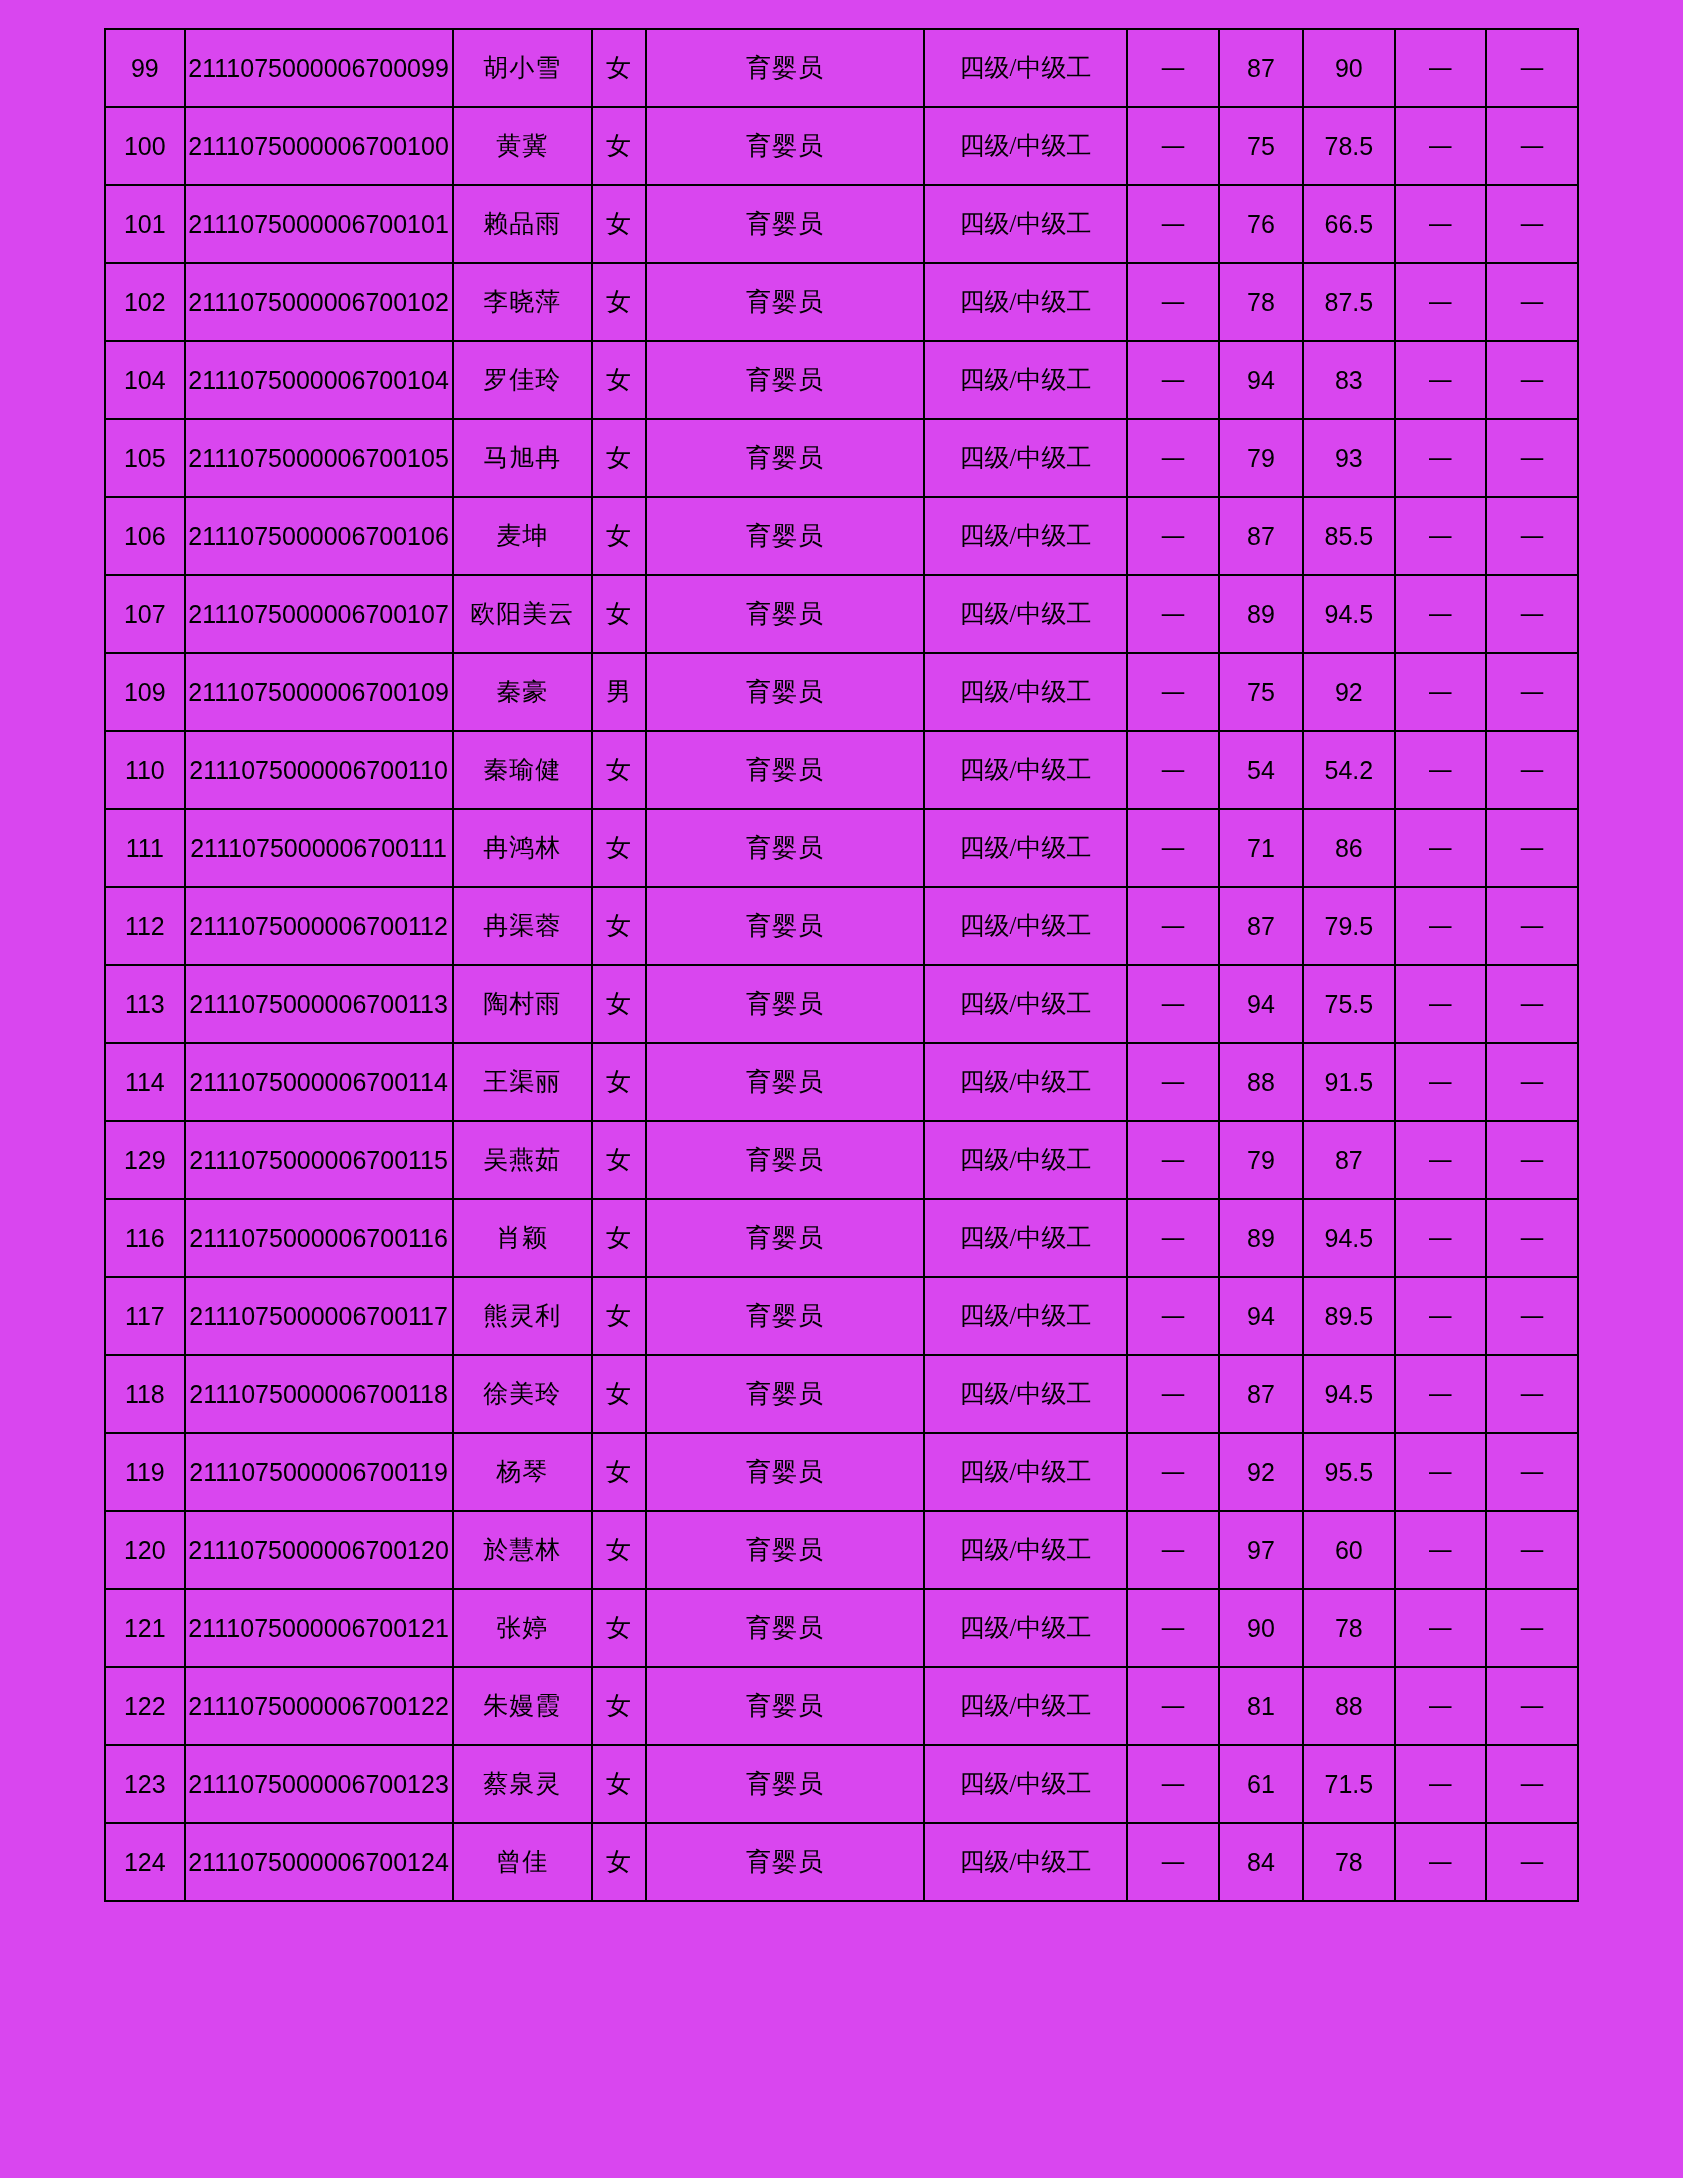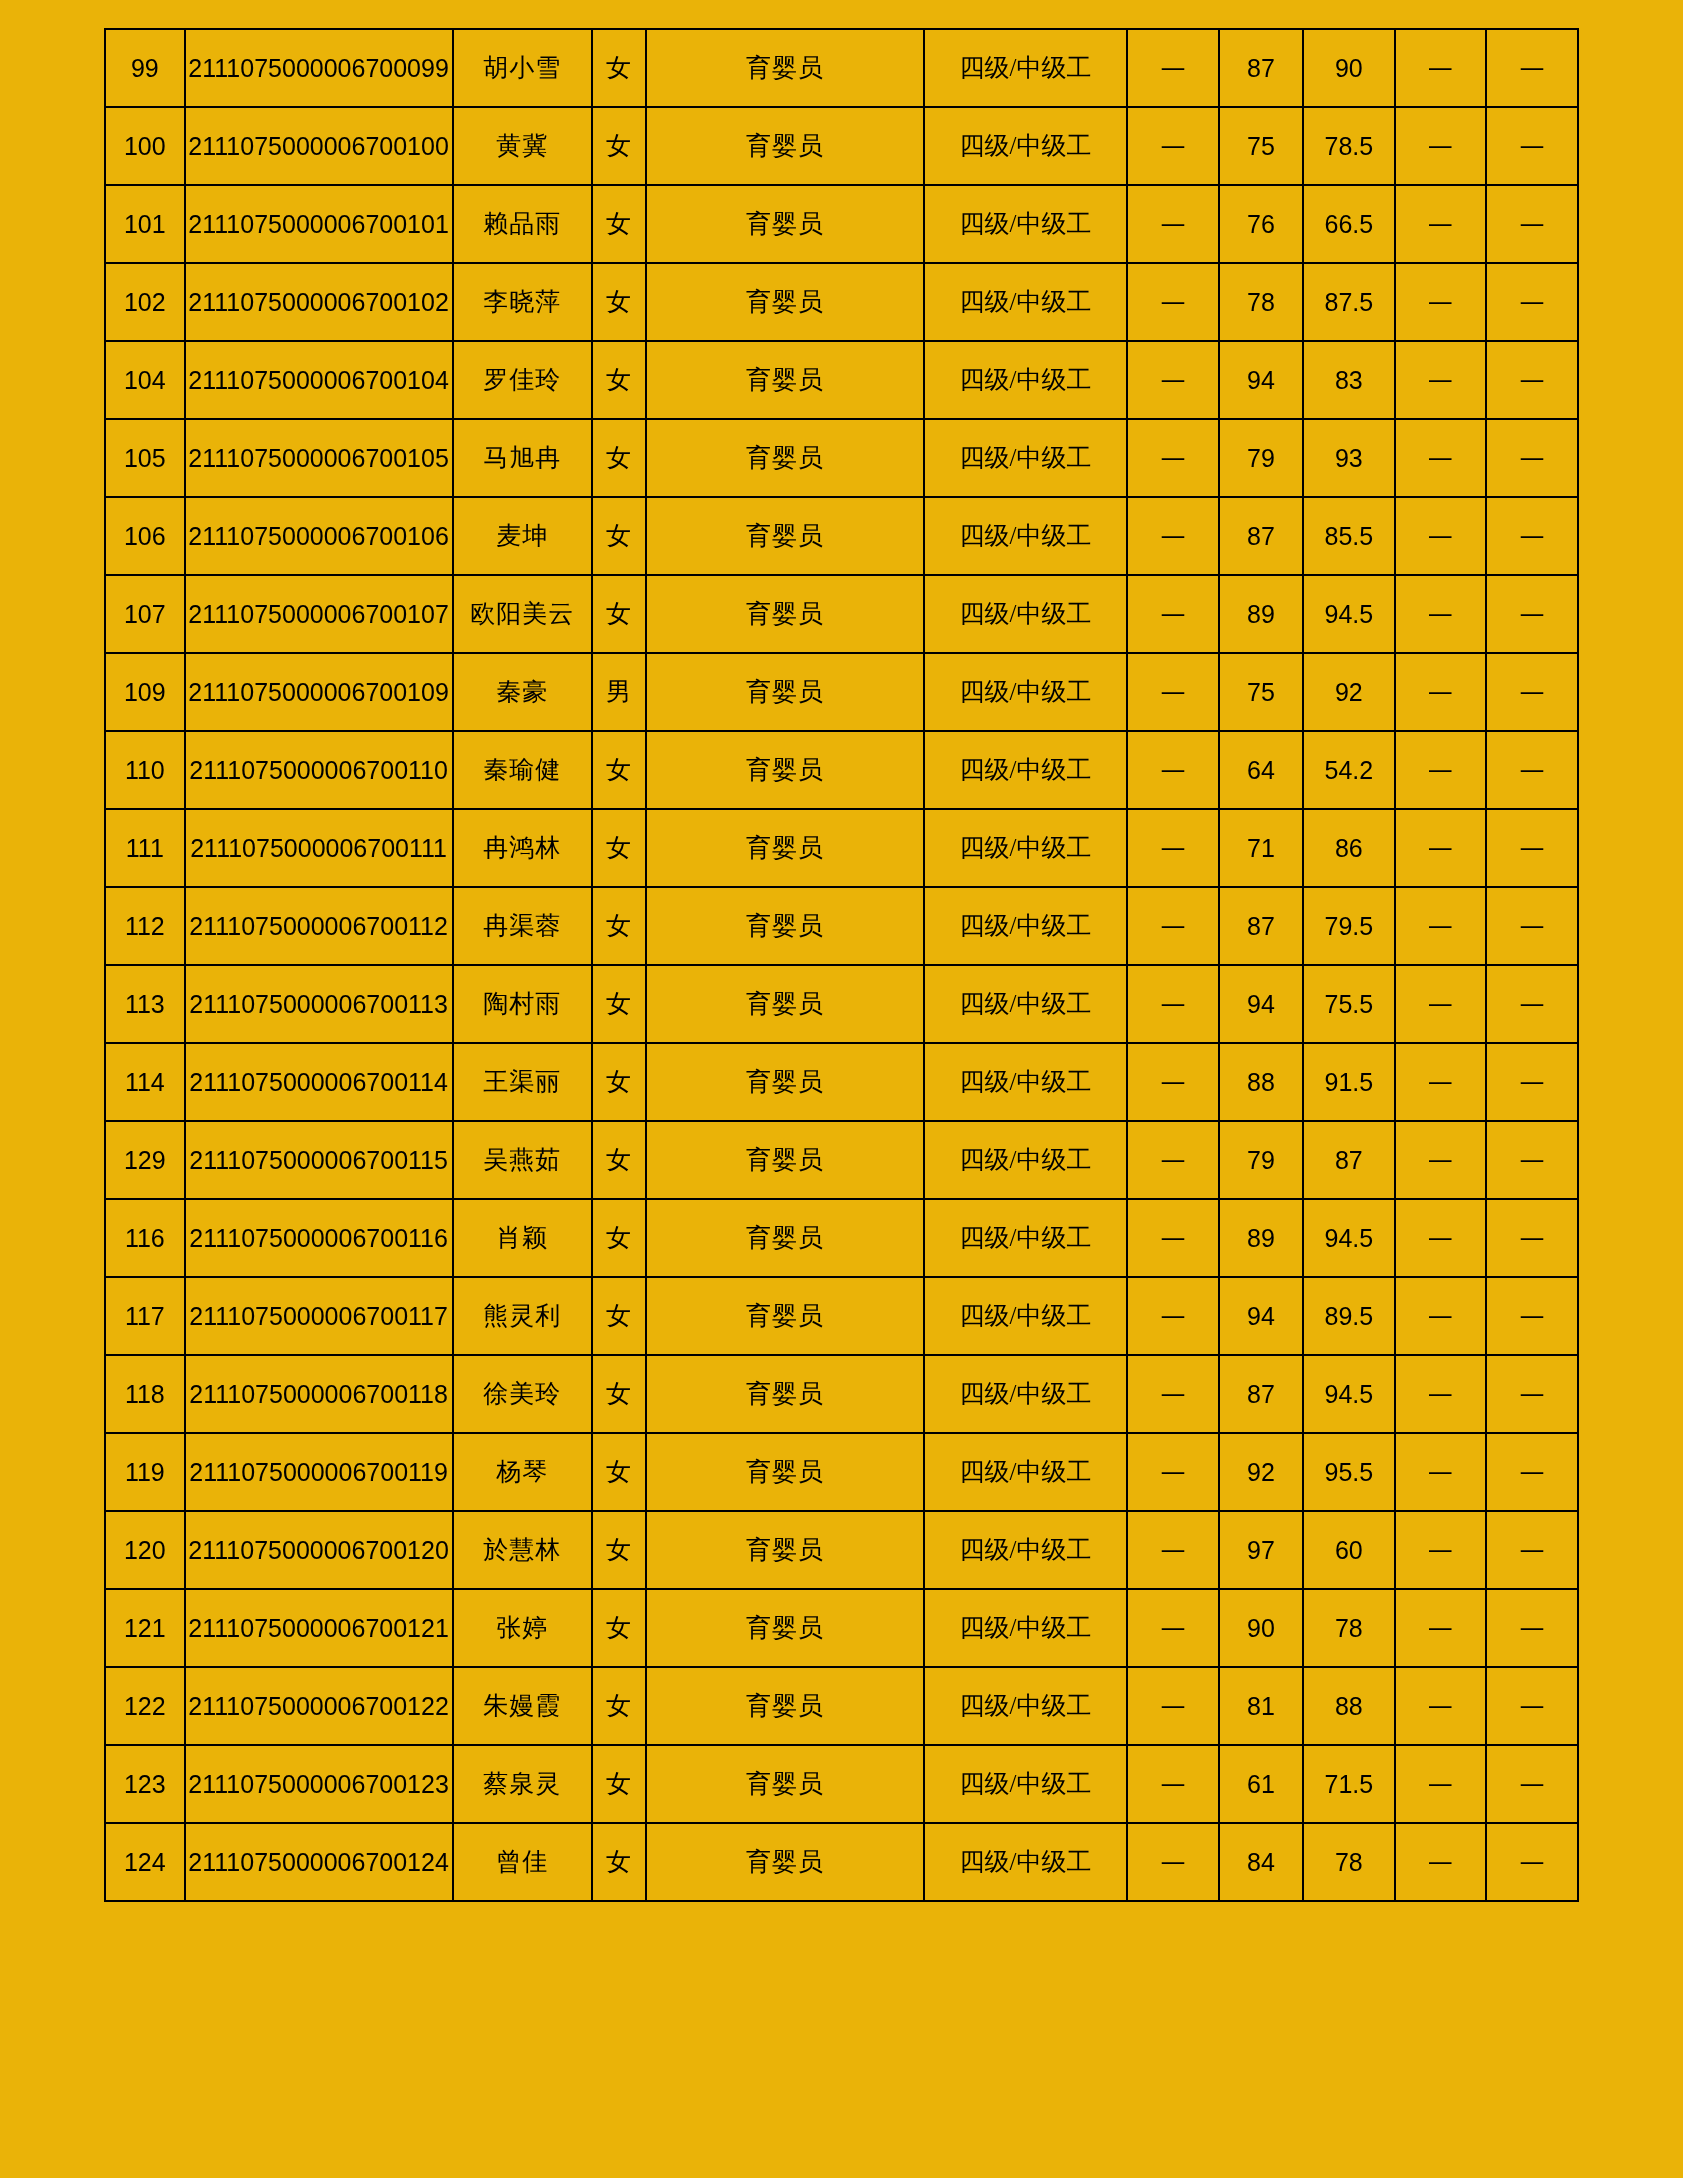--- a/index.html
+++ b/index.html
@@ -12,21 +12,21 @@
     height: 2178px;
     font-family: "Liberation Sans", "DejaVu Sans", sans-serif;
     color: #000000;
     overflow: hidden;
   }
 
   .page {
     position: relative;
     width: 1683px;
     height: 2178px;
-    background: #eab308;
+    background: #d946ef;
     box-sizing: border-box;
     padding: 28px 104px 0 104px;
   }
 
   table.roster {
     border-collapse: collapse;
     table-layout: fixed;
     width: 1475px;
     margin: 0;
   }
@@ -214,21 +214,21 @@
           <td class="dash">—</td>
         </tr>
         <tr>
           <td class="num">110</td>
           <td class="num">2111075000006700110</td>
           <td class="cn">秦瑜健</td>
           <td class="cn">女</td>
           <td class="cn">育婴员</td>
           <td class="cn-level">四级/中级工</td>
           <td class="dash">—</td>
-          <td class="num">64</td>
+          <td class="num">54</td>
           <td class="num">54.2</td>
           <td class="dash">—</td>
           <td class="dash">—</td>
         </tr>
         <tr>
           <td class="num">111</td>
           <td class="num">2111075000006700111</td>
           <td class="cn">冉鸿林</td>
           <td class="cn">女</td>
           <td class="cn">育婴员</td>

